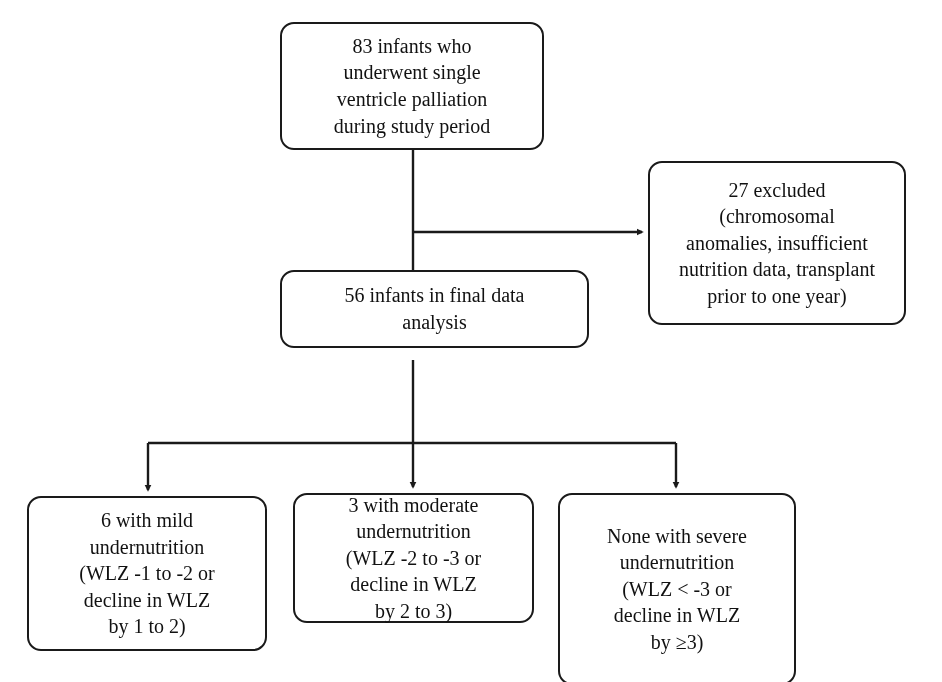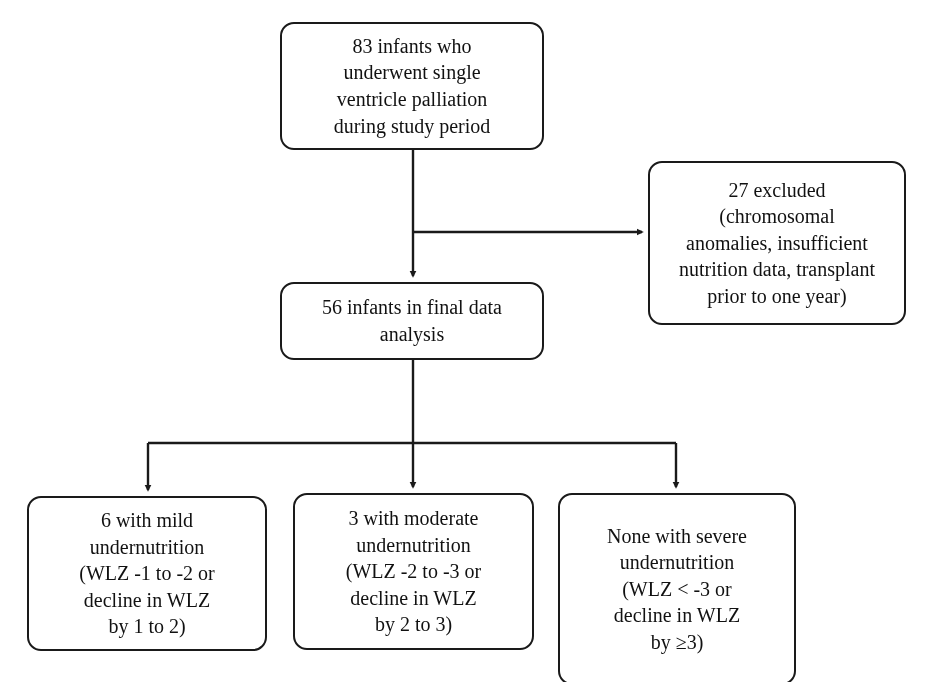--- a/index.html
+++ b/index.html
@@ -26,23 +26,23 @@
     justify-content: center;
     text-align: center;
     color: #111111;
     font-size: 20px;
     line-height: 1.33;
     padding: 4px 8px;
     white-space: pre-line;
   }
   #node-root      { left: 280px; top: 22px;  width: 264px; height: 128px; }
   #node-excluded  { left: 648px; top: 145px; width: 258px; height: 164px; margin-top: 16px; }
-  #node-final     { left: 280px; top: 282px; width: 264px; height: 78px;  }
+  #node-final     { left: 280px; top: 270px; width: 309px; height: 78px;  }
   #node-mild      { left: 27px;  top: 496px; width: 240px; height: 155px; }
-  #node-moderate  { left: 293px; top: 493px; width: 241px; height: 157px; }
+  #node-moderate  { left: 293px; top: 493px; width: 241px; height: 130px; }
   #node-severe    { left: 558px; top: 493px; width: 238px; height: 192px; }
 
   .edge {
     position: absolute;
     overflow: visible;
     pointer-events: none;
   }
   #edges { left: 0; top: 0; width: 942px; height: 682px; }
 </style>
 </head>

